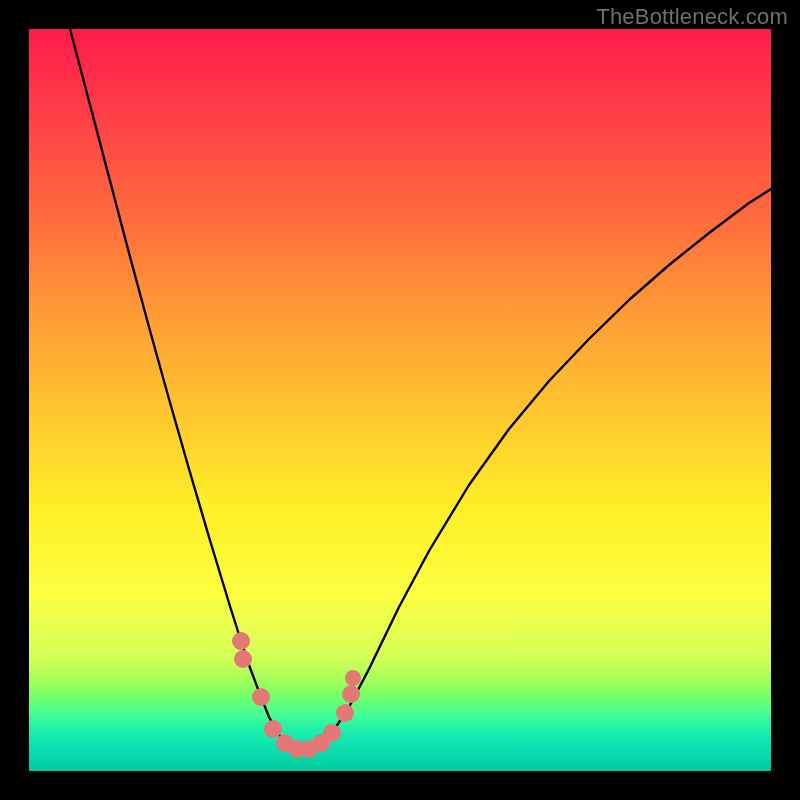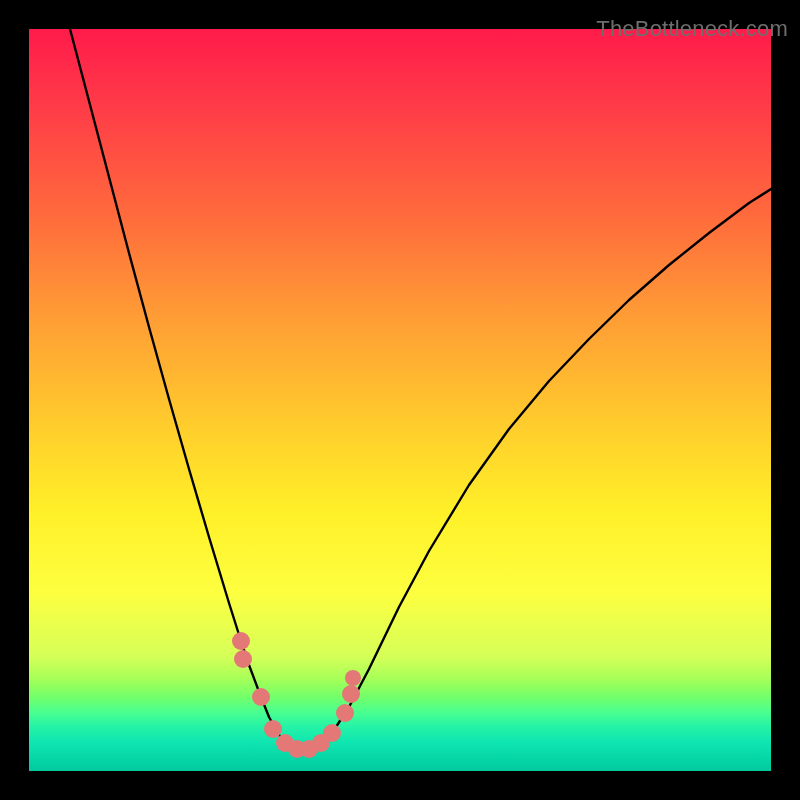--- a/index.html
+++ b/index.html
@@ -29,21 +29,21 @@
       #a7ff58 87.5%,
       #73ff6a 90%,
       #4cff8e 92%,
       #25f3a6 94%,
       #0fe6b0 96%,
       #07d9a8 98%,
       #00c99e 100%);
   }
   .watermark {
     position: absolute;
-    top: 16px;
+    top: 4px;
     right: 12px;
     color: #6e6e6e;
     font-size: 22px;
     letter-spacing: 0.2px;
     font-weight: 500;
   }
   svg.curve {
     position: absolute;
     left: 0;
     top: 0;

